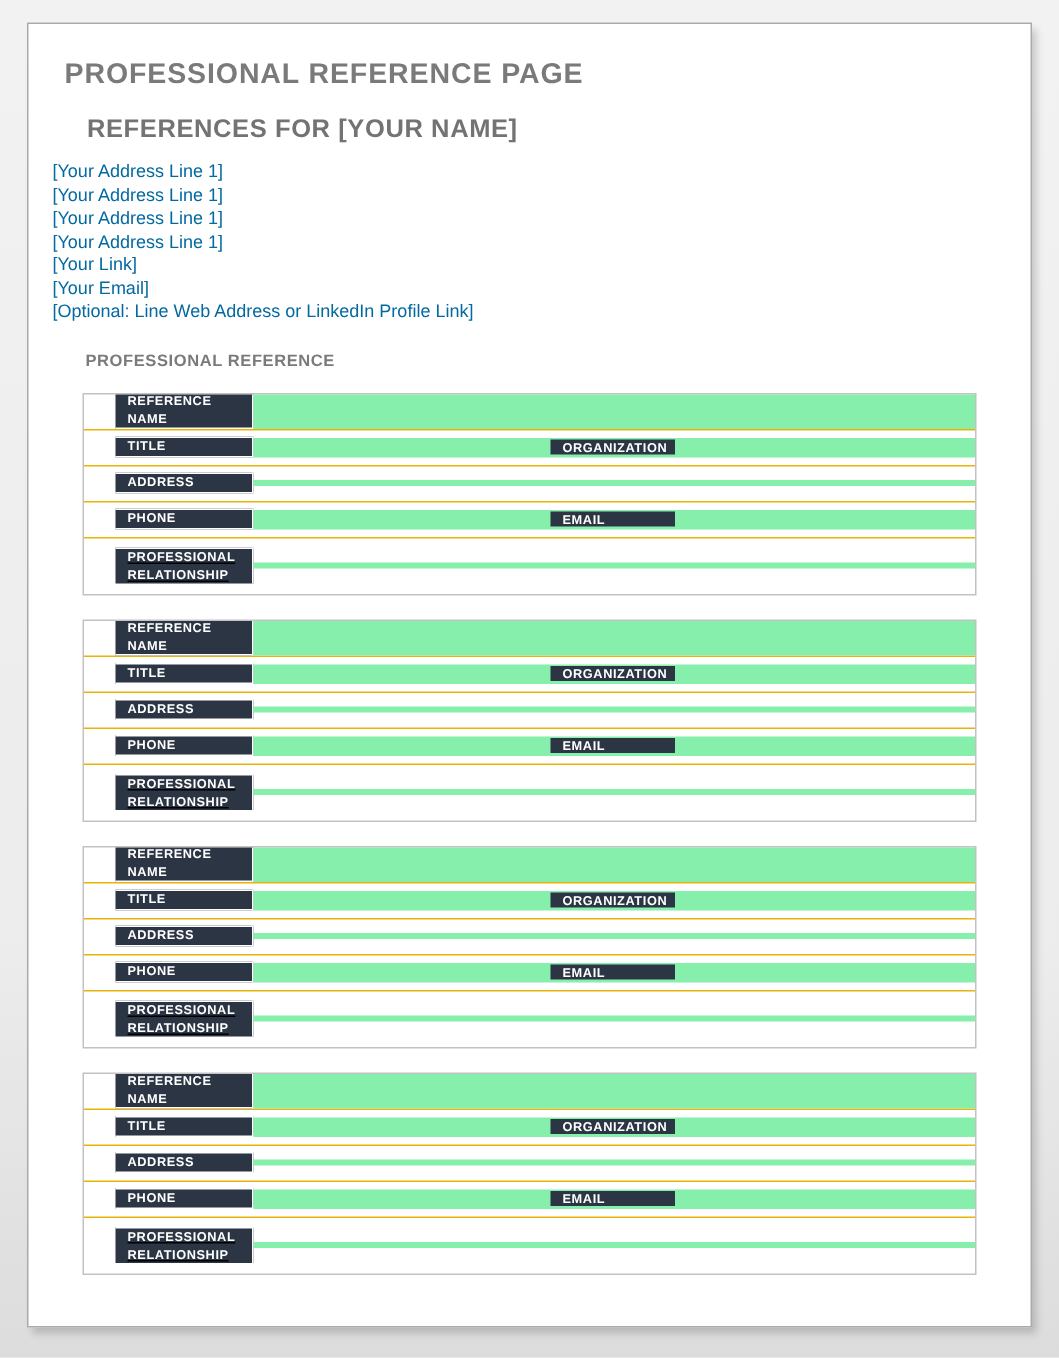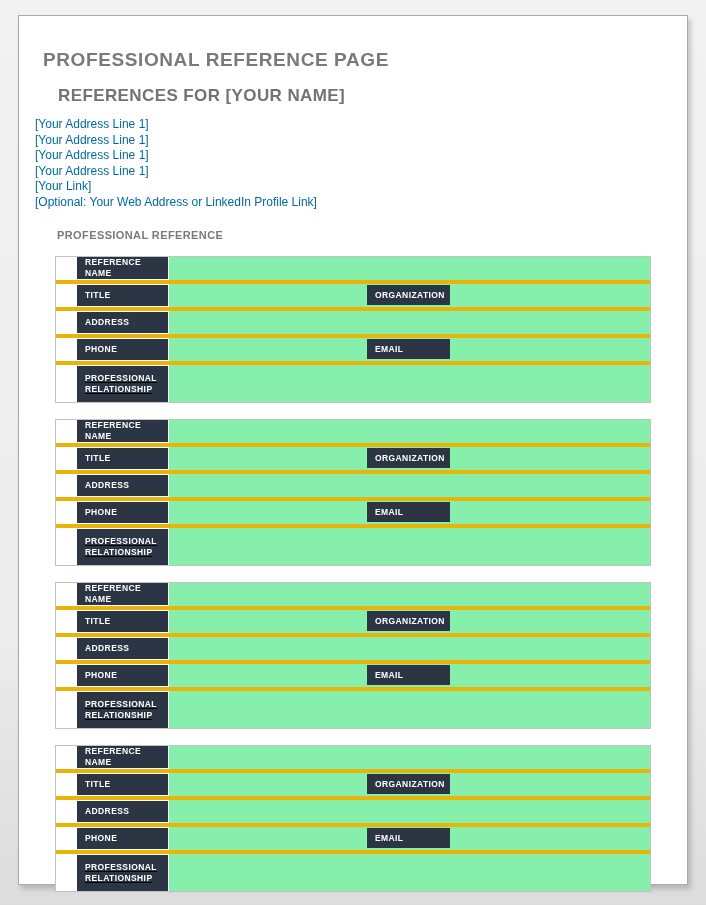--- a/index.html
+++ b/index.html
@@ -18,21 +18,21 @@
   .page {
     position: absolute;
     left: 18px;
     top: 15px;
     width: 670px;
     height: 870px;
     box-sizing: border-box;
     background: #ffffff;
     border: 1px solid #aaaaaa;
     box-shadow: 3px 4px 5px rgba(0,0,0,0.18);
-    padding-top: 33px;
+    padding-top: 23px;
   }
   .doc-title {
     margin: 0 0 0 24px;
     font-size: 19px;
     font-weight: bold;
     color: #7a7a7a;
     letter-spacing: 0.6px;
   }
   .section-heading {
     margin: 15px 0 0 39px;
@@ -62,21 +62,22 @@
     box-sizing: border-box;
     border: 1px solid #c2c2c2;
     margin-bottom: 16px;
     background: #ffffff;
   }
   .row {
     display: flex;
     height: 23px;
   }
   .row + .row {
-    border-top: 4px solid #eab308;
+    border-top: 1px solid #eab308;
+    align-items: center;
   }
   .row.tall {
     height: 37px;
     text-decoration: underline;
   }
   .label {
     box-sizing: border-box;
     width: 92px;
     flex: 0 0 92px;
     background: #2b3544;
@@ -134,21 +135,22 @@
     <h1 class="doc-title">PROFESSIONAL REFERENCE PAGE</h1>
 
     <h2 class="section-heading">REFERENCES FOR [YOUR NAME]</h2>
 
     <div class="contact-lines">
       <div>[Your Address Line 1]</div>
       <div>[Your Address Line 1]</div>
       <div>[Your Address Line 1]</div>
       <div>[Your Address Line 1]</div>
       <div>[Your Link]</div>
-      <div>[Optional: Your Web Address or LinkedIn Profile Link]</div>
+      <div>[Your Email]</div>
+      <div>[Optional: Line Web Address or LinkedIn Profile Link]</div>
     </div>
 
     <h2 class="refs-heading">PROFESSIONAL REFERENCE</h2>
 
     <div class="blocks">
   <div class="block">
     <div class="row">
       <div class="label">REFERENCE NAME</div>
       <div class="fields">
         <div class="field full"></div>

